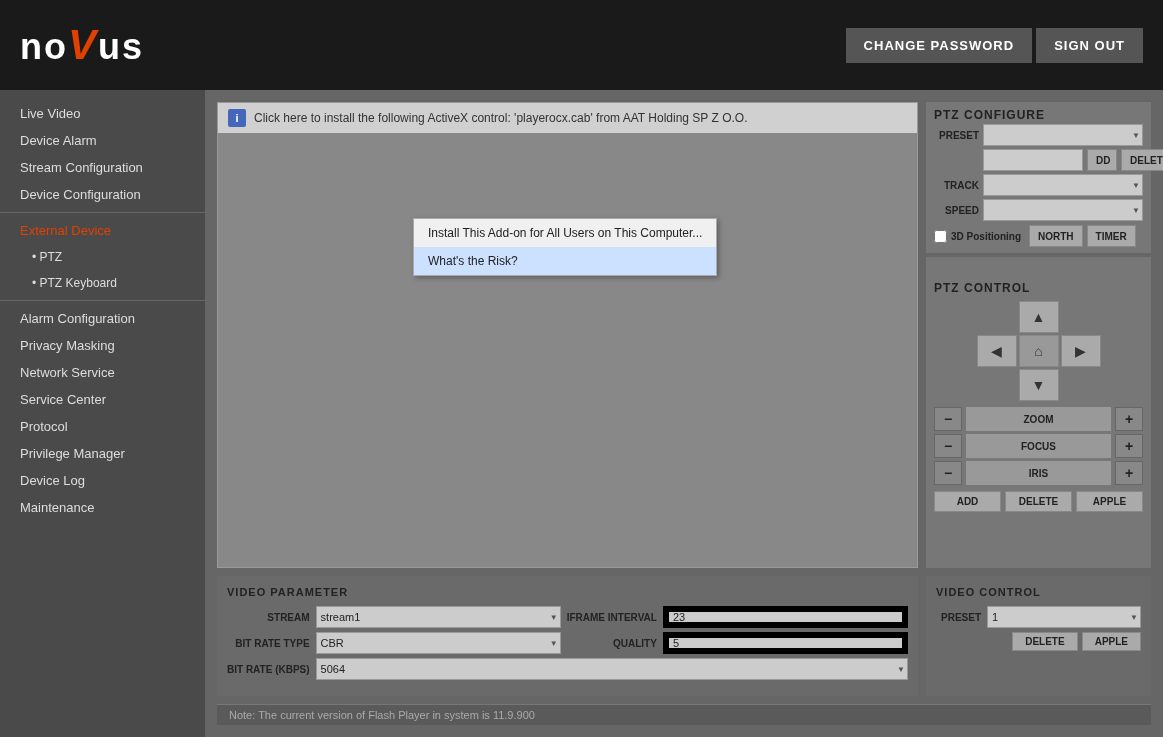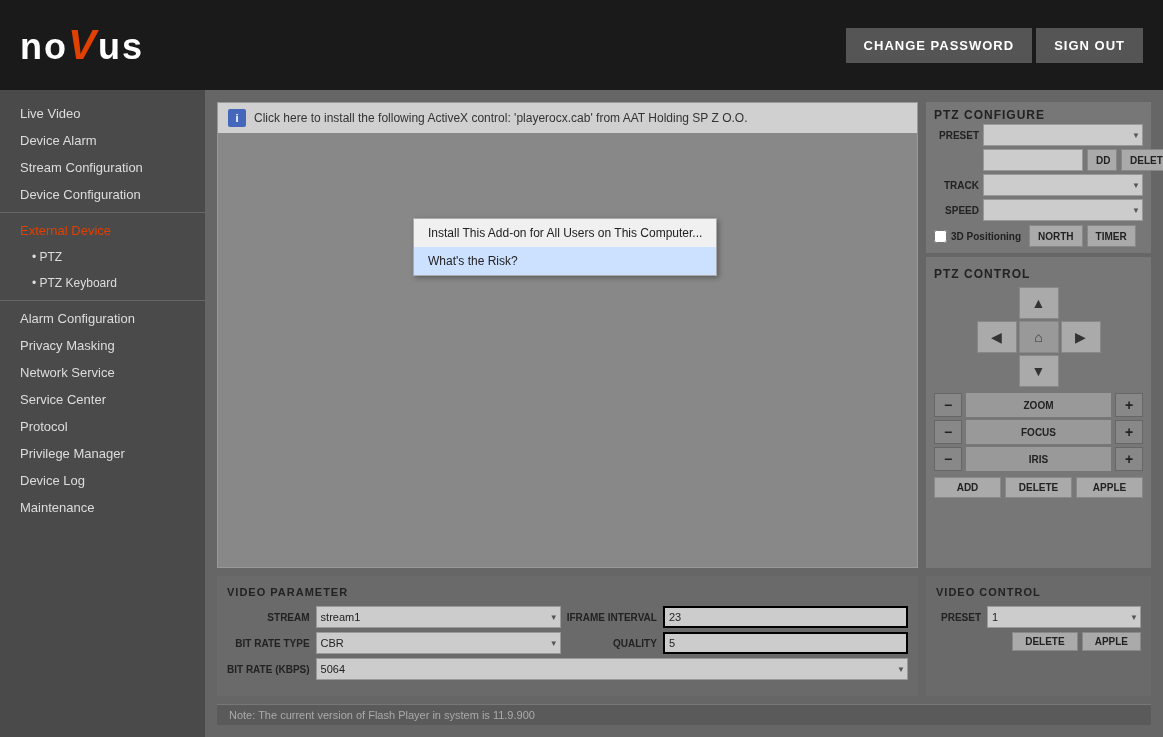--- a/index.html
+++ b/index.html
@@ -356,21 +356,21 @@
       position: absolute;
       right: 3px;
       top: 50%;
       transform: translateY(-50%);
       font-size: 8px;
       pointer-events: none;
       color: #555;
     }
     .param-input {
       background: #ccc;
-      border: 2px solid #000000;
+      border: 6px solid #000000;
       font-size: 11px;
       padding: 2px 4px;
       height: 22px;
       color: #222;
       width: 100%;
     }
 
     .ctrl-row {
       display: flex;
       align-items: center;
@@ -443,21 +443,21 @@
       display: flex;
       flex-direction: column;
       gap: 4px;
     }
     .ptz-conf-section {
       background: #777;
       padding: 6px 8px;
     }
     .ptz-ctrl-section {
       background: #777;
-      padding: 10px 8px;
+      padding: 24px 8px;
       flex: 1;
     }
 
     .blank-input {
       flex: 1;
       background: #ccc;
       border: 1px solid #999;
       height: 22px;
       font-size: 11px;
       padding: 2px 4px;

